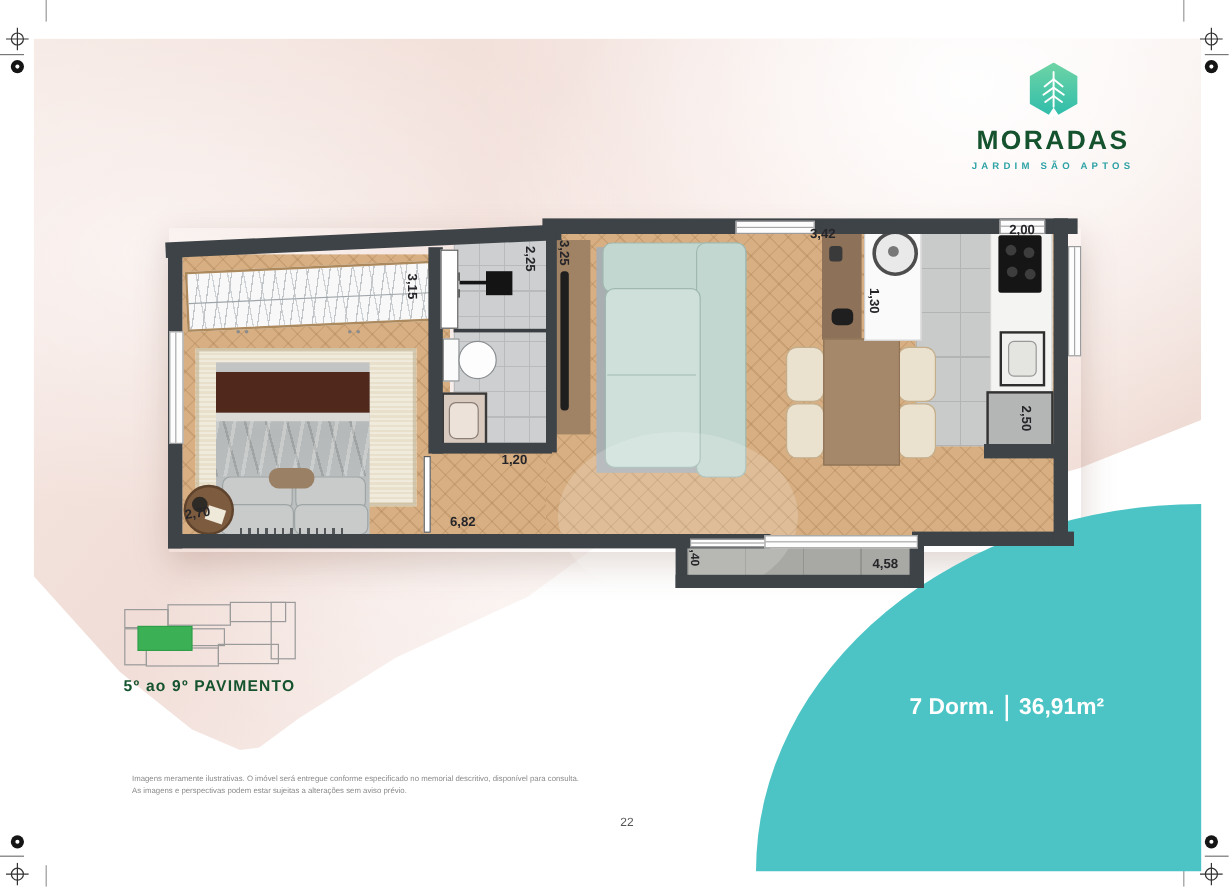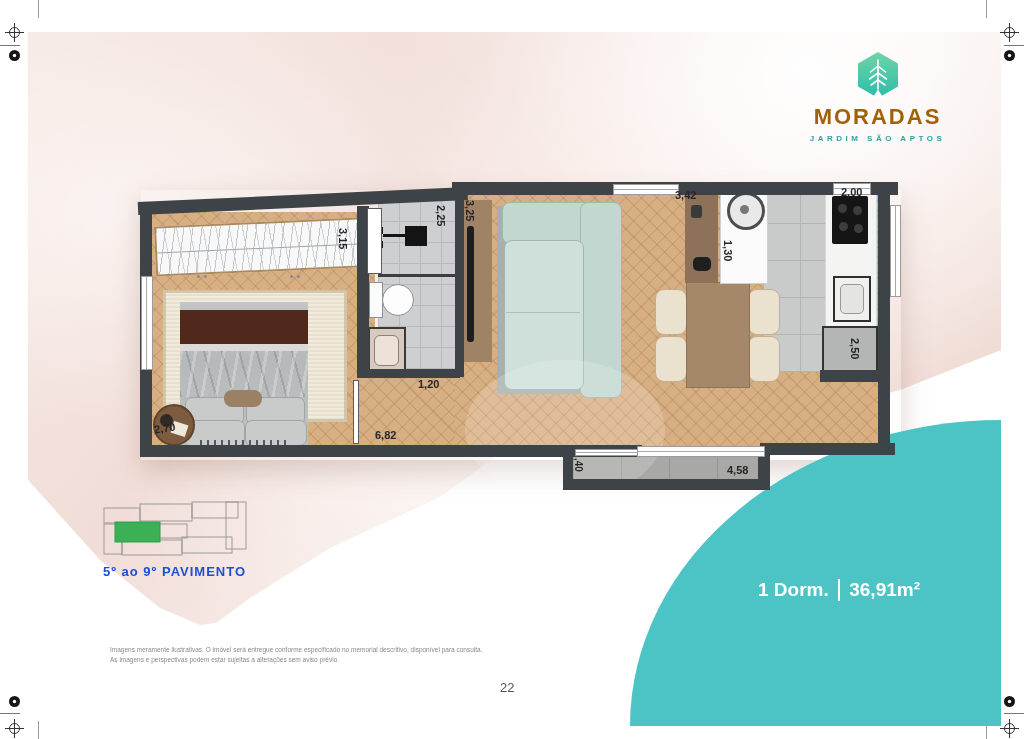--- a/index.html
+++ b/index.html
@@ -20,21 +20,21 @@
       132px 576px,72px 528px,0 448px);}
 
   
   .tickline{width:1px;height:18px;background:#9a9a9a;}
   .hline{width:20px;height:1px;background:#777;}
   .regmark svg{display:block;}
 
   
   #logo{left:795px;top:52px;width:165px;text-align:center;}
   #logo .icon{display:flex;justify-content:center;margin-bottom:6px;}
-  #brand-name{font-size:22px;font-weight:bold;letter-spacing:2px;color:#a16207;}
+  #brand-name{font-size:22px;font-weight:bold;letter-spacing:2px;color:#14532d;}
   #brand-sub{font-size:8px;font-weight:bold;letter-spacing:3.5px;color:#2fa3a6;margin-top:4px;}
 
   
   #plan{left:135px;top:170px;width:790px;height:330px;}
   #plan-shadow{left:6px;top:20px;width:760px;height:270px;box-shadow:0 10px 26px rgba(125,85,65,.25);}
   .wood{background-color:#d7af82;background-image:
     repeating-linear-gradient(45deg, rgba(125,82,42,.16) 0 1.5px, rgba(0,0,0,0) 1.5px 11px),
     repeating-linear-gradient(-45deg, rgba(125,82,42,.13) 0 1.5px, rgba(0,0,0,0) 1.5px 11px);}
   .tile-s{background-color:#cdcfd0;background-image:
     repeating-linear-gradient(0deg,#b8babb 0 1px, rgba(0,0,0,0) 1px 21px),
@@ -71,34 +71,34 @@
 
   
   .chair{position:absolute;width:30px;height:44px;background:#eae2cf;border:1px solid #c5ae8c;border-radius:9px;z-index:19;}
 
   
   #watermark{z-index:25;border-radius:50%;background:rgba(255,255,255,.18);}
 
   
   #keyplan{left:100px;top:500px;width:170px;}
   #keyplan-label{position:absolute;left:3px;top:64px;width:160px;font-size:13px;font-weight:bold;
-    color:#1d4ed8;letter-spacing:1px;white-space:nowrap;}
+    color:#14532d;letter-spacing:1px;white-space:nowrap;}
 
   
   #unit-panel{left:630px;top:420px;width:371px;height:306px;background:#4cc4c5;
     border-top-left-radius:100% 100%;z-index:5;}
   #unit-panel .txt{position:absolute;left:55px;right:8px;top:152px;text-align:center;}
   #aptos-line{font-size:21px;font-weight:bold;color:#1d4c5a;letter-spacing:.5px;}
   #dorm-line{margin-top:7px;font-size:19px;font-weight:bold;color:#ffffff;
     display:flex;align-items:center;justify-content:center;gap:9px;}
   #dorm-line .bar{width:2.5px;height:22px;background:#ffffff;}
 
   
   #disclaimer{left:110px;top:645px;width:420px;font-size:6.5px;line-height:1.55;color:#8a8a8a;}
-  #page-num{left:500px;top:680px;width:28px;text-align:left;font-size:13px;color:#555;}
+  #page-num{left:500px;top:680px;width:28px;text-align:right;font-size:10px;color:#555;}
 </style>
 </head>
 <body>
 
 <div class="abs" id="bg-art"></div>
 
 <div class="abs regmark" style="left:38px;top:0;">
     <div class="tickline"></div>
   </div>
 <div class="abs regmark" style="left:5px;top:23px;">
@@ -345,21 +345,21 @@
       <rect x="4" y="24" width="18" height="30"></rect>
     </g>
     <rect x="15" y="22" width="45" height="20" fill="#3cb054" stroke="#2f9e49"></rect>
   </svg>
   <div id="keyplan-label">5º ao 9º PAVIMENTO</div>
 </div>
 
 <div class="abs" id="unit-panel">
   <div class="txt">
     <div id="dorm-line">
-      <span>1 Dorm.</span>
+      <span>7 Dorm.</span>
       <span class="bar"></span>
       <span>36,91m²</span>
     </div>
   </div>
 </div>
 
 <div class="abs" id="disclaimer">
   <div>Imagens meramente ilustrativas. O imóvel será entregue conforme especificado no memorial descritivo, disponível para consulta.</div>
   <div>As imagens e perspectivas podem estar sujeitas a alterações sem aviso prévio.</div>
 </div>

